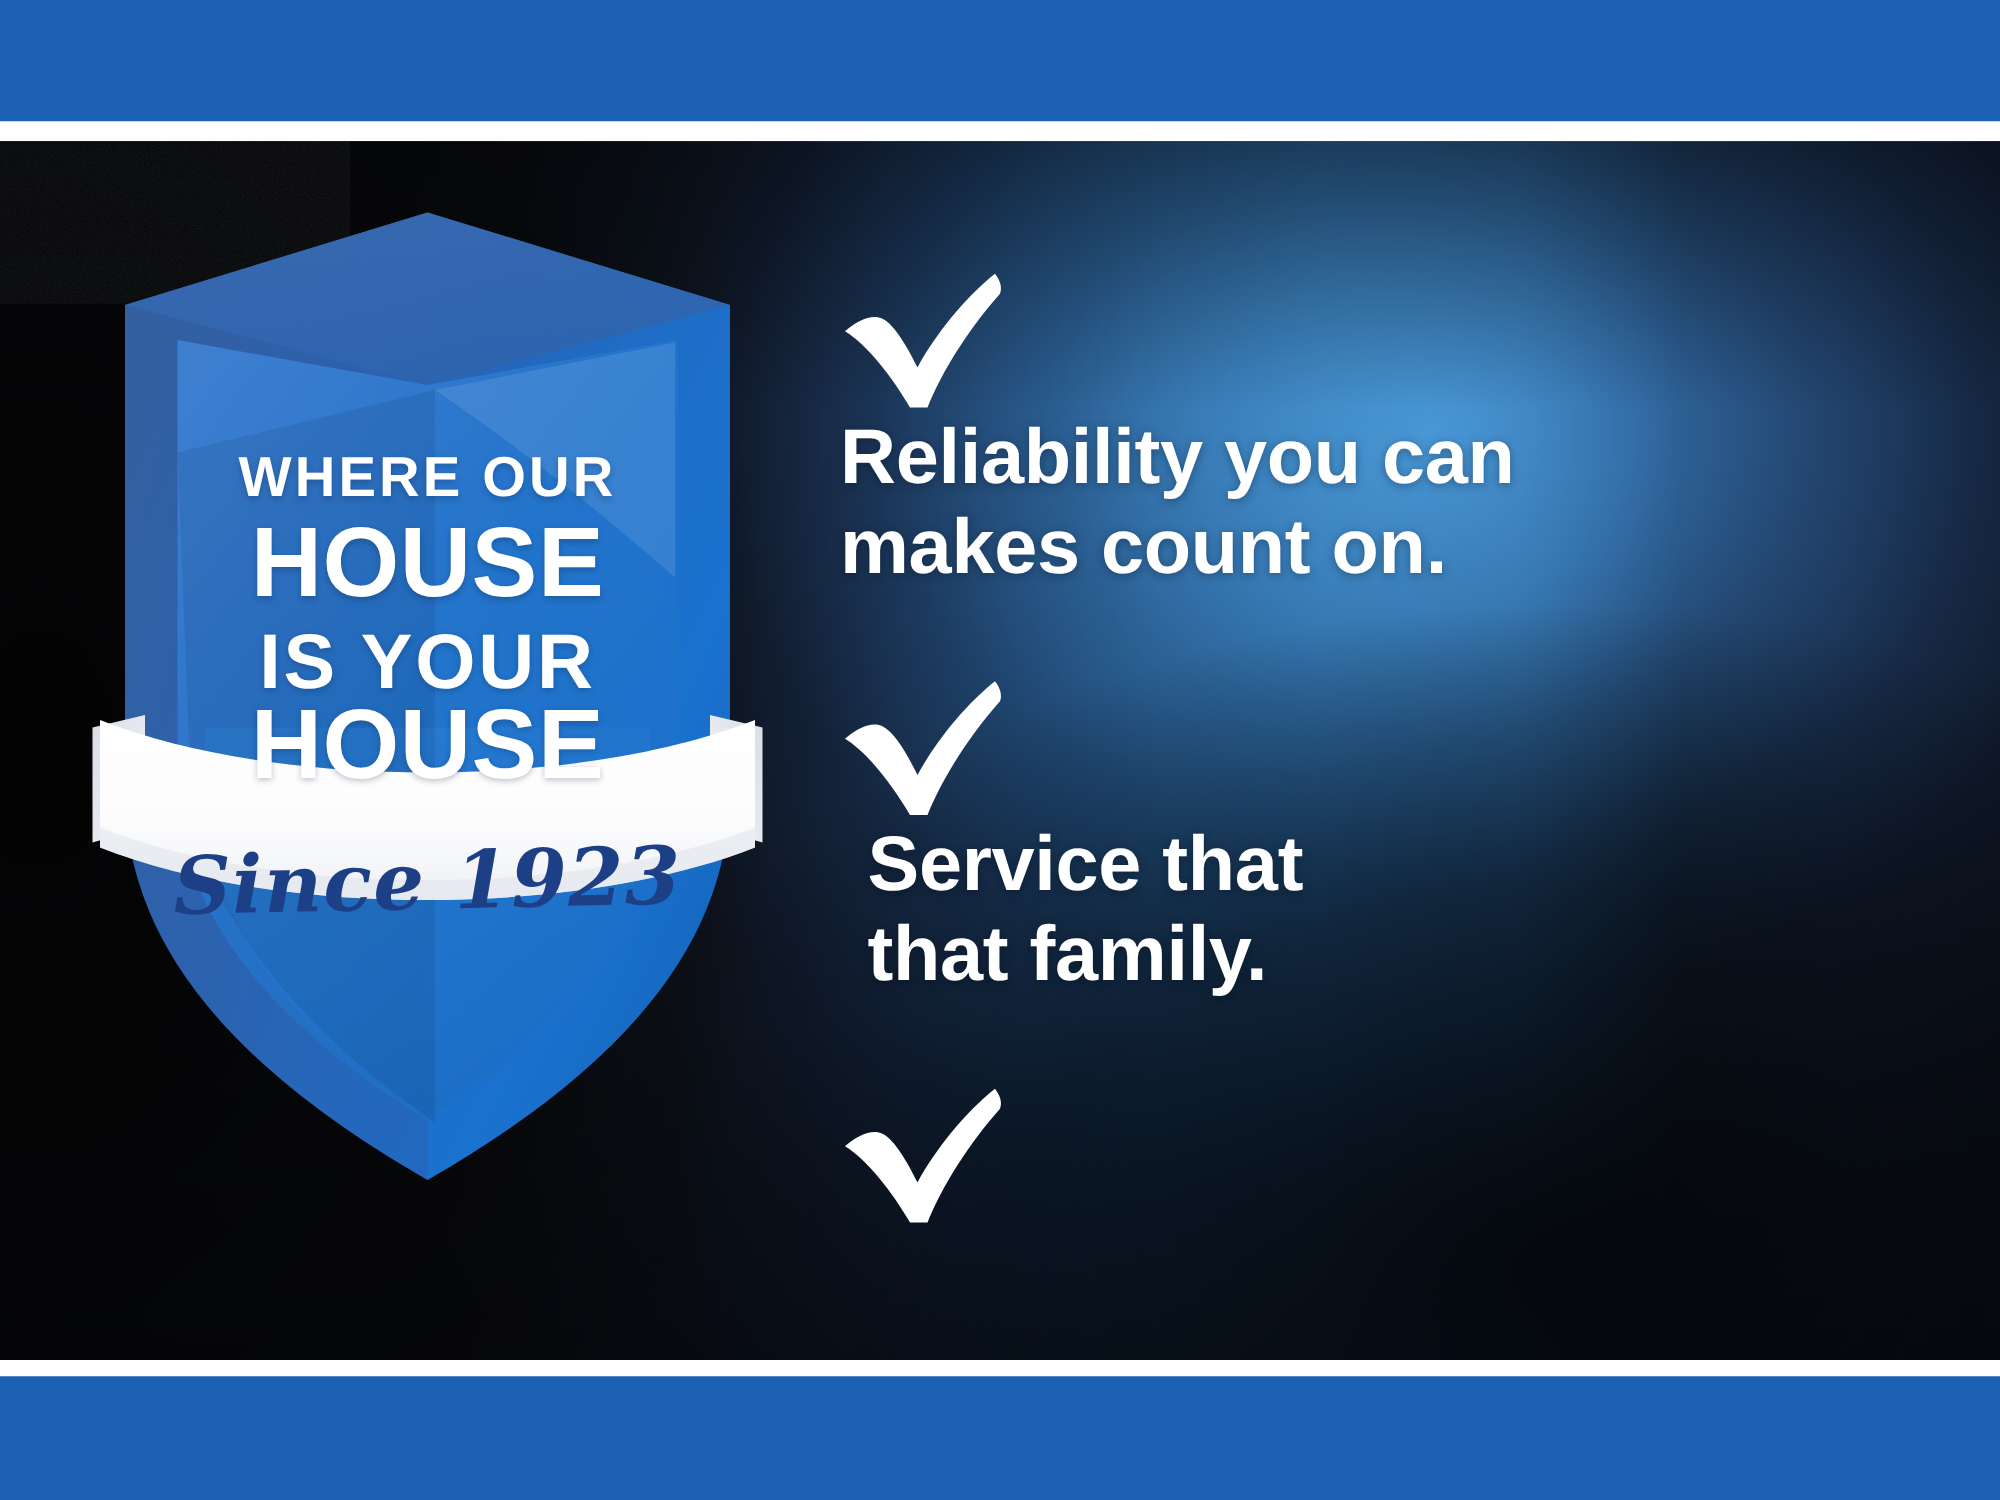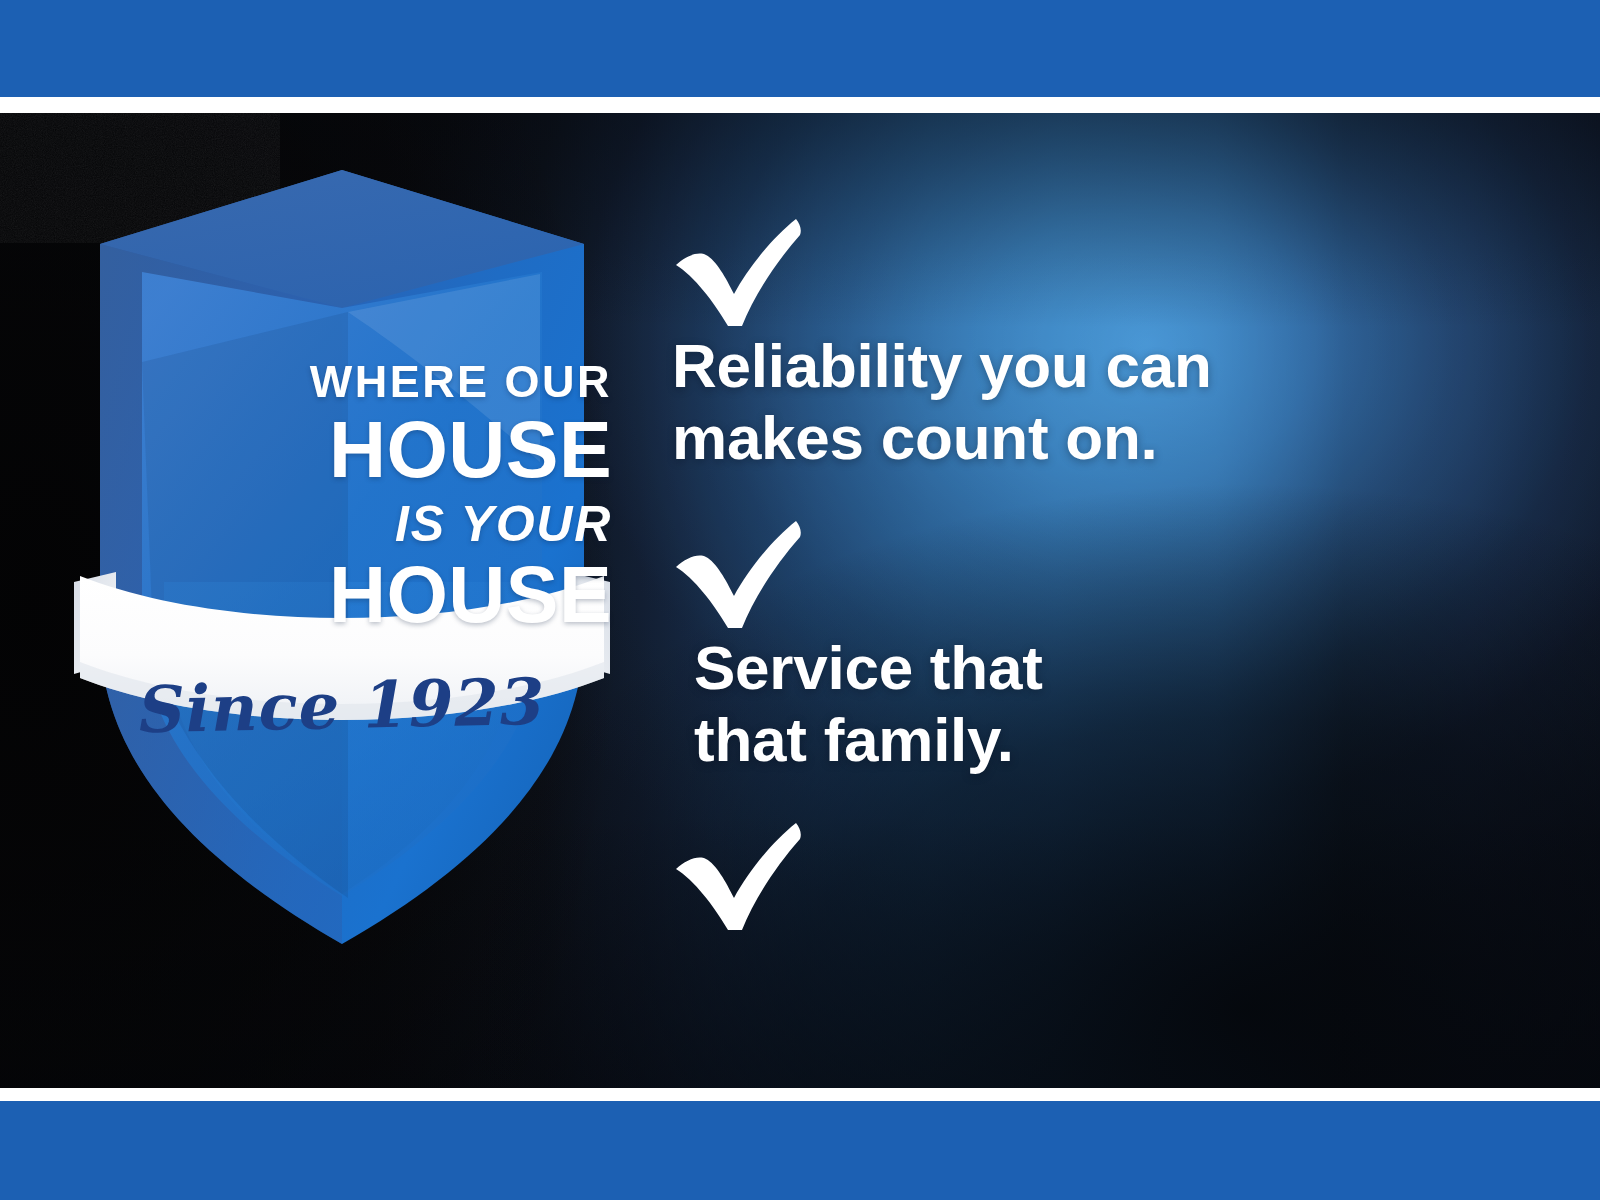--- a/index.html
+++ b/index.html
@@ -105,32 +105,32 @@
     width: 540px;
     height: 790px;
   }
   .badge svg { display: block; width: 100%; height: 100%; overflow: visible; }
 
   .badge-text {
     position: absolute;
     left: 0;
     top: 0;
     width: 540px;
-    text-align: right;
+    text-align: center;
     color: #ffffff;
     text-transform: uppercase;
     font-weight: 700;
     letter-spacing: 0.02em;
     line-height: 1;
     text-shadow: 0 2px 5px rgba(10,30,60,0.28);
     white-space: nowrap;
   }
   .bt-l1 { top: 197px; font-size: 45px; letter-spacing: 0.055em; font-weight: 700; }
   .bt-l2 { top: 248px; font-size: 79px; font-weight: 700; letter-spacing: 0.005em; }
-  .bt-l3 { top: 337px; font-size: 50px; letter-spacing: 0.035em; font-weight: 700; font-style: italic; }
+  .bt-l3 { top: 337px; font-size: 62px; letter-spacing: 0.035em; font-weight: 700; }
   .bt-l4 { top: 393px; font-size: 79px; font-weight: 700; letter-spacing: 0.005em; }
 
   .badge-since {
     position: absolute;
     left: 0;
     top: 506px;
     width: 540px;
     text-align: center;
     color: #1d3f86;
     font-family: "DejaVu Serif", serif;
@@ -148,21 +148,21 @@
     left: 672px;
     top: 196px;
     width: 880px;
   }
   .bullet {
     position: relative;
     display: flex;
     align-items: flex-start;
     flex-direction: column;
   }
-  .bullet + .bullet { margin-top: 18px; justify-content: flex-end; }
+  .bullet + .bullet { margin-top: 42px; justify-content: flex-end; }
 
   .check {
     flex: 0 0 auto;
     width: 150px;
     padding-top: 22px;
   }
   .check svg { display: block; width: 132px; height: 112px; overflow: visible; }
 
   .bullet-text {
     flex: 1 1 auto;

